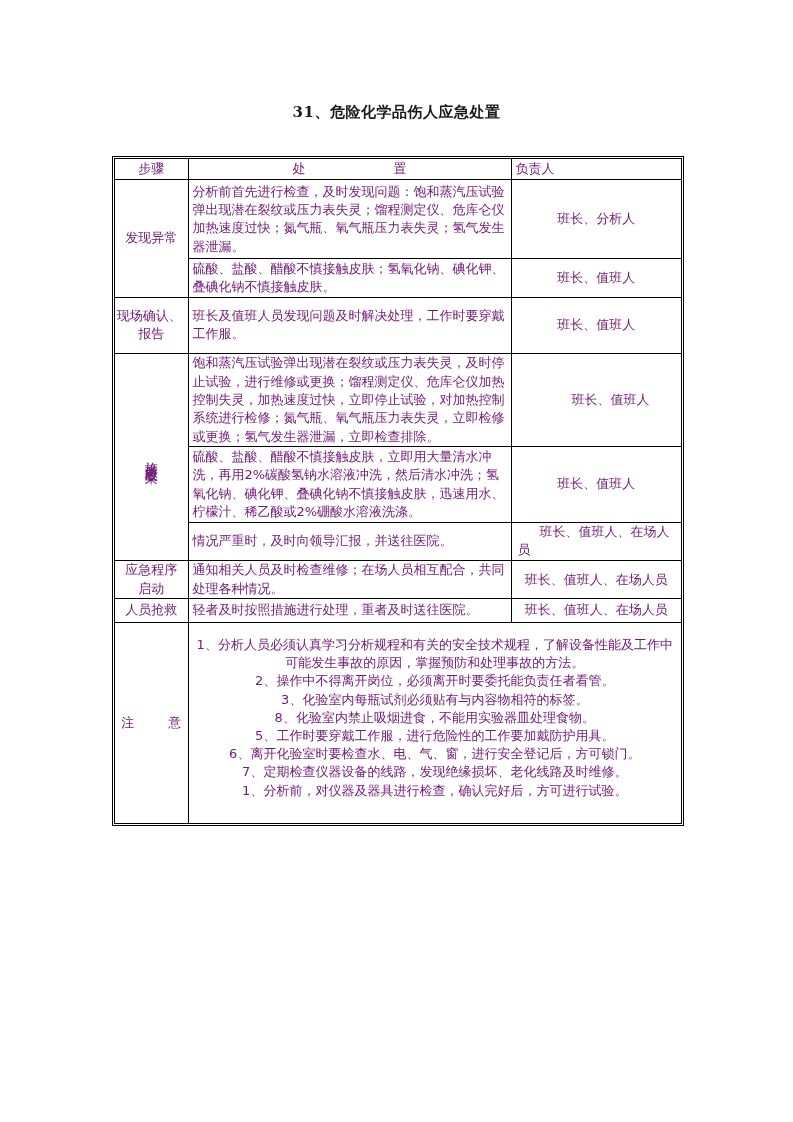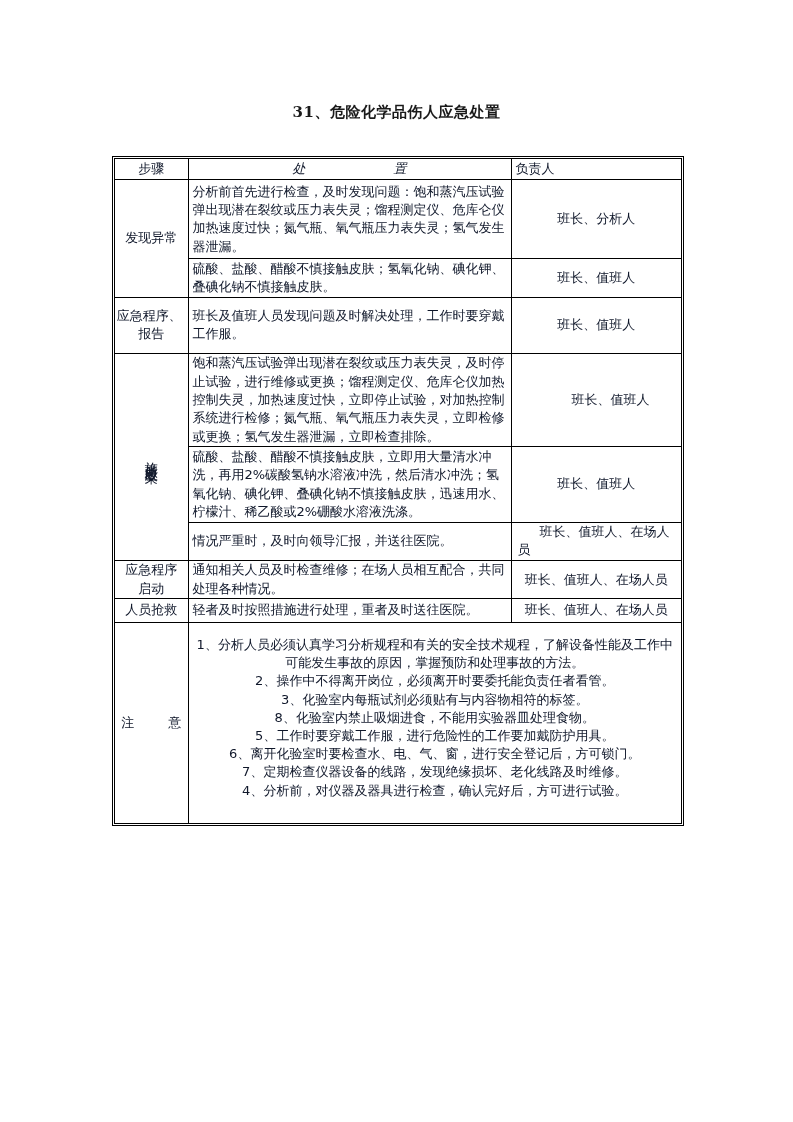--- a/index.html
+++ b/index.html
@@ -15,31 +15,31 @@
   }
   .tbl-wrap {
     position: absolute; left: 112px; top: 156px; width: 572px; height: 670px;
     border: 3px double #000; box-sizing: border-box;
   }
   table {
     border-collapse: collapse; width: 100%; height: 100%; table-layout: fixed;
     font-size: 13px; line-height: 18.3px;
   }
   td {
-    border: 1px solid #000; padding: 0 4px; vertical-align: middle; color: #0f172a;
+    border: 1px solid #000; padding: 0 4px; vertical-align: middle; color: #701a75;
     word-break: break-all;
   }
   table tr:first-child td { border-top: none; }
   table tr td:first-child { border-left: none; }
   table tr td:last-child { border-right: none; }
   table tr:last-child td { border-bottom: none; }
   .c1 { text-align: center; padding: 0 1px; }
   .c3 { text-align: center; }
   .hdr td { height: 20px; }
-  .hdr .h2 { text-align: center; letter-spacing: 0; font-style: italic; }
+  .hdr .h2 { text-align: center; letter-spacing: 0; }
   .hdr .h2 span.gap { display: inline-block; width: 88px; }
   .hdr .h3 { padding-right: 18px; }
   .vert {
     display: inline-block; writing-mode: vertical-rl; text-orientation: upright;
     font-size: 13px; letter-spacing: -2px; line-height: 13px;
   }
   .notes-cell { vertical-align: middle; padding: 4px 5px 14px 5px; text-align: center; }
   .notes-cell div { line-height: 18.2px; }
   .zy { letter-spacing: 0; text-align: center; }
   .zy span.gap { display: inline-block; width: 34px; }
@@ -72,21 +72,21 @@
       <td>分析前首先进行检查，及时发现问题：饱和蒸汽压试验弹出现潜在裂纹或压力表失灵；馏程测定仪、危库仑仪加热速度过快；氮气瓶、氧气瓶压力表失灵；氢气发生器泄漏。</td>
       <td class="c3">班长、分析人</td>
     </tr>
     <tr style="height:38px">
       <td>硫酸、盐酸、醋酸不慎接触皮肤；氢氧化钠、碘化钾、叠碘化钠不慎接触皮肤。</td>
       <td class="c3">班长、值班人</td>
     </tr>
 
     <tr style="height:55px">
       <td class="c1">
-            <div style="margin-left:-4px;white-space:nowrap">应急程序、</div>
+            <div style="margin-left:-4px;white-space:nowrap">现场确认、</div>
             <div>报告</div>
           </td>
       <td>班长及值班人员发现问题及时解决处理，工作时要穿戴工作服。</td>
       <td class="c3">班长、值班人</td>
     </tr>
 
     <tr style="height:81px">
       <td class="c1" rowspan="3"><span class="vert">采取应急措施</span></td>
       <td>饱和蒸汽压试验弹出现潜在裂纹或压力表失灵，及时停止试验，进行维修或更换；馏程测定仪、危库仑仪加热控制失灵，加热速度过快，立即停止试验，对加热控制系统进行检修；氮气瓶、氧气瓶压力表失灵，立即检修或更换；氢气发生器泄漏，立即检查排除。</td>
       <td class="c3 right-shift">班长、值班人</td>
@@ -121,18 +121,18 @@
     <tr style="height:198px">
       <td class="c1 zy"><span>注</span><span class="gap"></span><span>意</span></td>
       <td colspan="2" class="notes-cell">
         <div>1、分析人员必须认真学习分析规程和有关的安全技术规程，了解设备性能及工作中可能发生事故的原因，掌握预防和处理事故的方法。</div>
         <div>2、操作中不得离开岗位，必须离开时要委托能负责任者看管。</div>
         <div>3、化验室内每瓶试剂必须贴有与内容物相符的标签。</div>
         <div>8、化验室内禁止吸烟进食，不能用实验器皿处理食物。</div>
         <div>5、工作时要穿戴工作服，进行危险性的工作要加戴防护用具。</div>
         <div>6、离开化验室时要检查水、电、气、窗，进行安全登记后，方可锁门。</div>
         <div>7、定期检查仪器设备的线路，发现绝缘损坏、老化线路及时维修。</div>
-        <div>4、分析前，对仪器及器具进行检查，确认完好后，方可进行试验。</div>
+        <div>1、分析前，对仪器及器具进行检查，确认完好后，方可进行试验。</div>
       </td>
     </tr>
   </tbody>
     </table>
 </div>
 
 </body></html>

